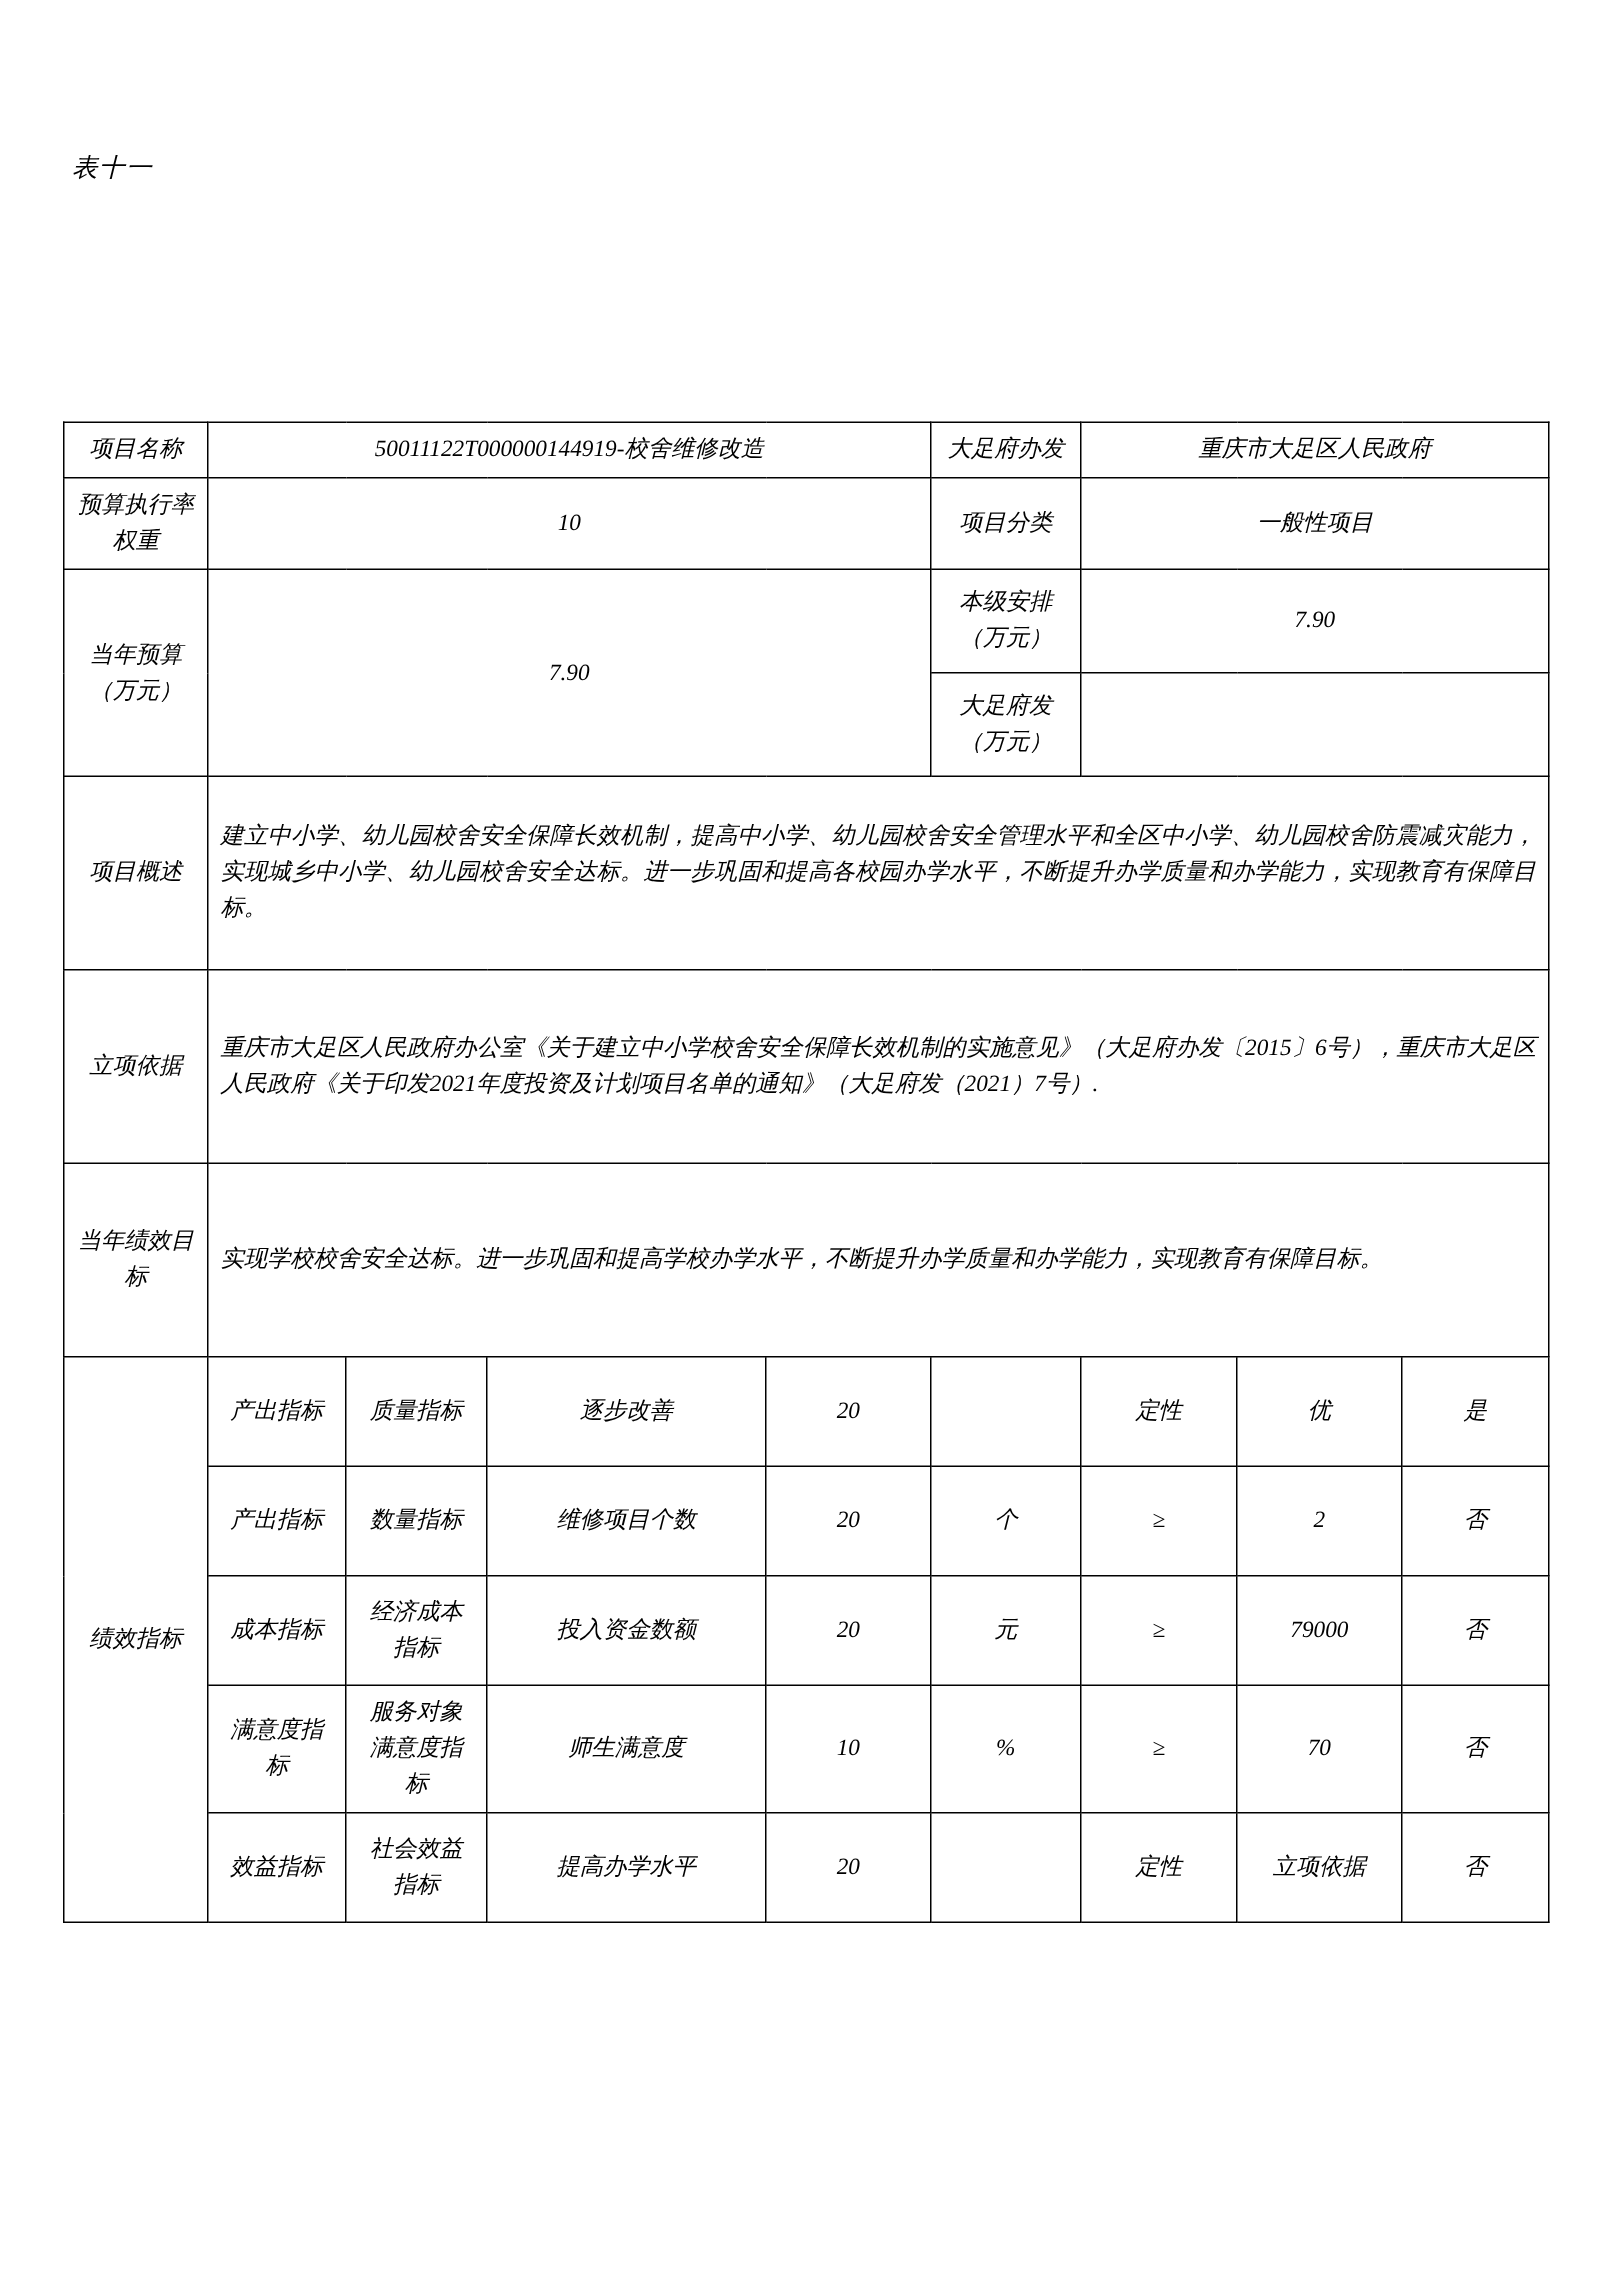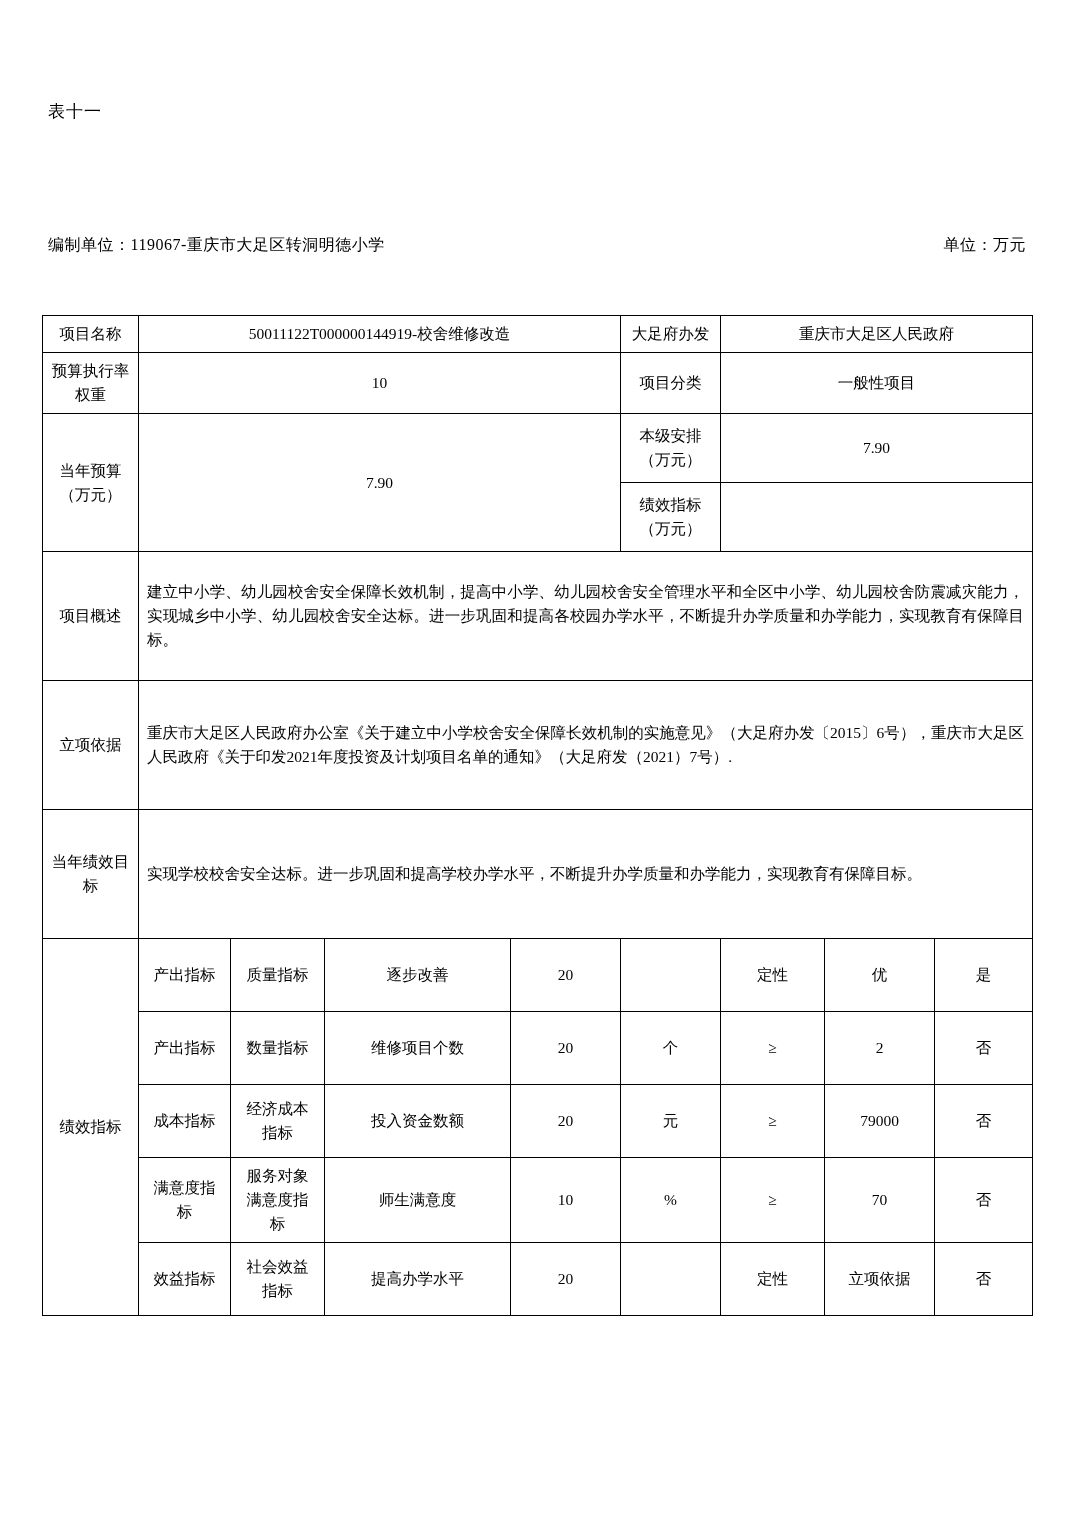--- a/index.html
+++ b/index.html
@@ -14,20 +14,21 @@
     color: #000000;
     position: relative;
     overflow: hidden;
   }
   .page {
     position: relative;
     width: 1074px;
     height: 1520px;
     box-sizing: border-box;
     padding: 0 36px;
+    font-style: italic;
   }
   .sheet-label {
     position: absolute;
     left: 48px;
     top: 100px;
     font-size: 17px;
     letter-spacing: 1px;
   }
   .doc-title {
     position: absolute;
@@ -54,21 +55,20 @@
   .meta-right {
     letter-spacing: 0.5px;
   }
   table.main {
     position: absolute;
     left: 42px;
     top: 281px;
     width: 990px;
     border-collapse: collapse;
     table-layout: fixed;
-    margin-top: 34px;
   }
   table.main td {
     border: 1px solid #000000;
     font-size: 15.5px;
     padding: 6px 8px;
     vertical-align: middle;
     line-height: 1.55;
   }
   .c-label {
     text-align: center;
@@ -95,26 +95,20 @@
   }
 </style>
 </head>
 <body>
 
 <div class="page">
 
   <div class="sheet-label">表十一</div>
 
 
-  <div class="meta-row">
-    <div class="meta-left">
-      <span>编制单位：</span><span>119067-重庆市大足区转洞明德小学</span>
-    </div>
-    <div class="meta-right">单位：万元</div>
-  </div>
 
   <table class="main">
     <colgroup>
       <col style="width:96px">
       <col style="width:92px">
       <col style="width:94px">
       <col style="width:186px">
       <col style="width:110px">
       <col style="width:100px">
       <col style="width:104px">
@@ -136,21 +130,21 @@
         <td class="c-center" colspan="3">一般性项目</td>
       </tr>
 
       <tr>
         <td class="c-label" rowspan="2">当年预算（万元）</td>
         <td class="c-center" colspan="4" rowspan="2">7.90</td>
         <td class="c-center row-h" style="height:56px">本级安排（万元）</td>
         <td class="c-center" colspan="3">7.90</td>
       </tr>
       <tr>
-        <td class="c-center row-h" style="height:56px">绩效指标（万元）</td>
+        <td class="c-center row-h" style="height:56px">大足府发（万元）</td>
         <td class="c-center" colspan="3"></td>
       </tr>
 
       <tr>
         <td class="c-label tall-3">项目概述</td>
         <td class="c-left pad-text" colspan="8">建立中小学、幼儿园校舍安全保障长效机制，提高中小学、幼儿园校舍安全管理水平和全区中小学、幼儿园校舍防震减灾能力，实现城乡中小学、幼儿园校舍安全达标。进一步巩固和提高各校园办学水平，不断提升办学质量和办学能力，实现教育有保障目标。</td>
       </tr>
 
       <tr>
         <td class="c-label tall-3">立项依据</td>

